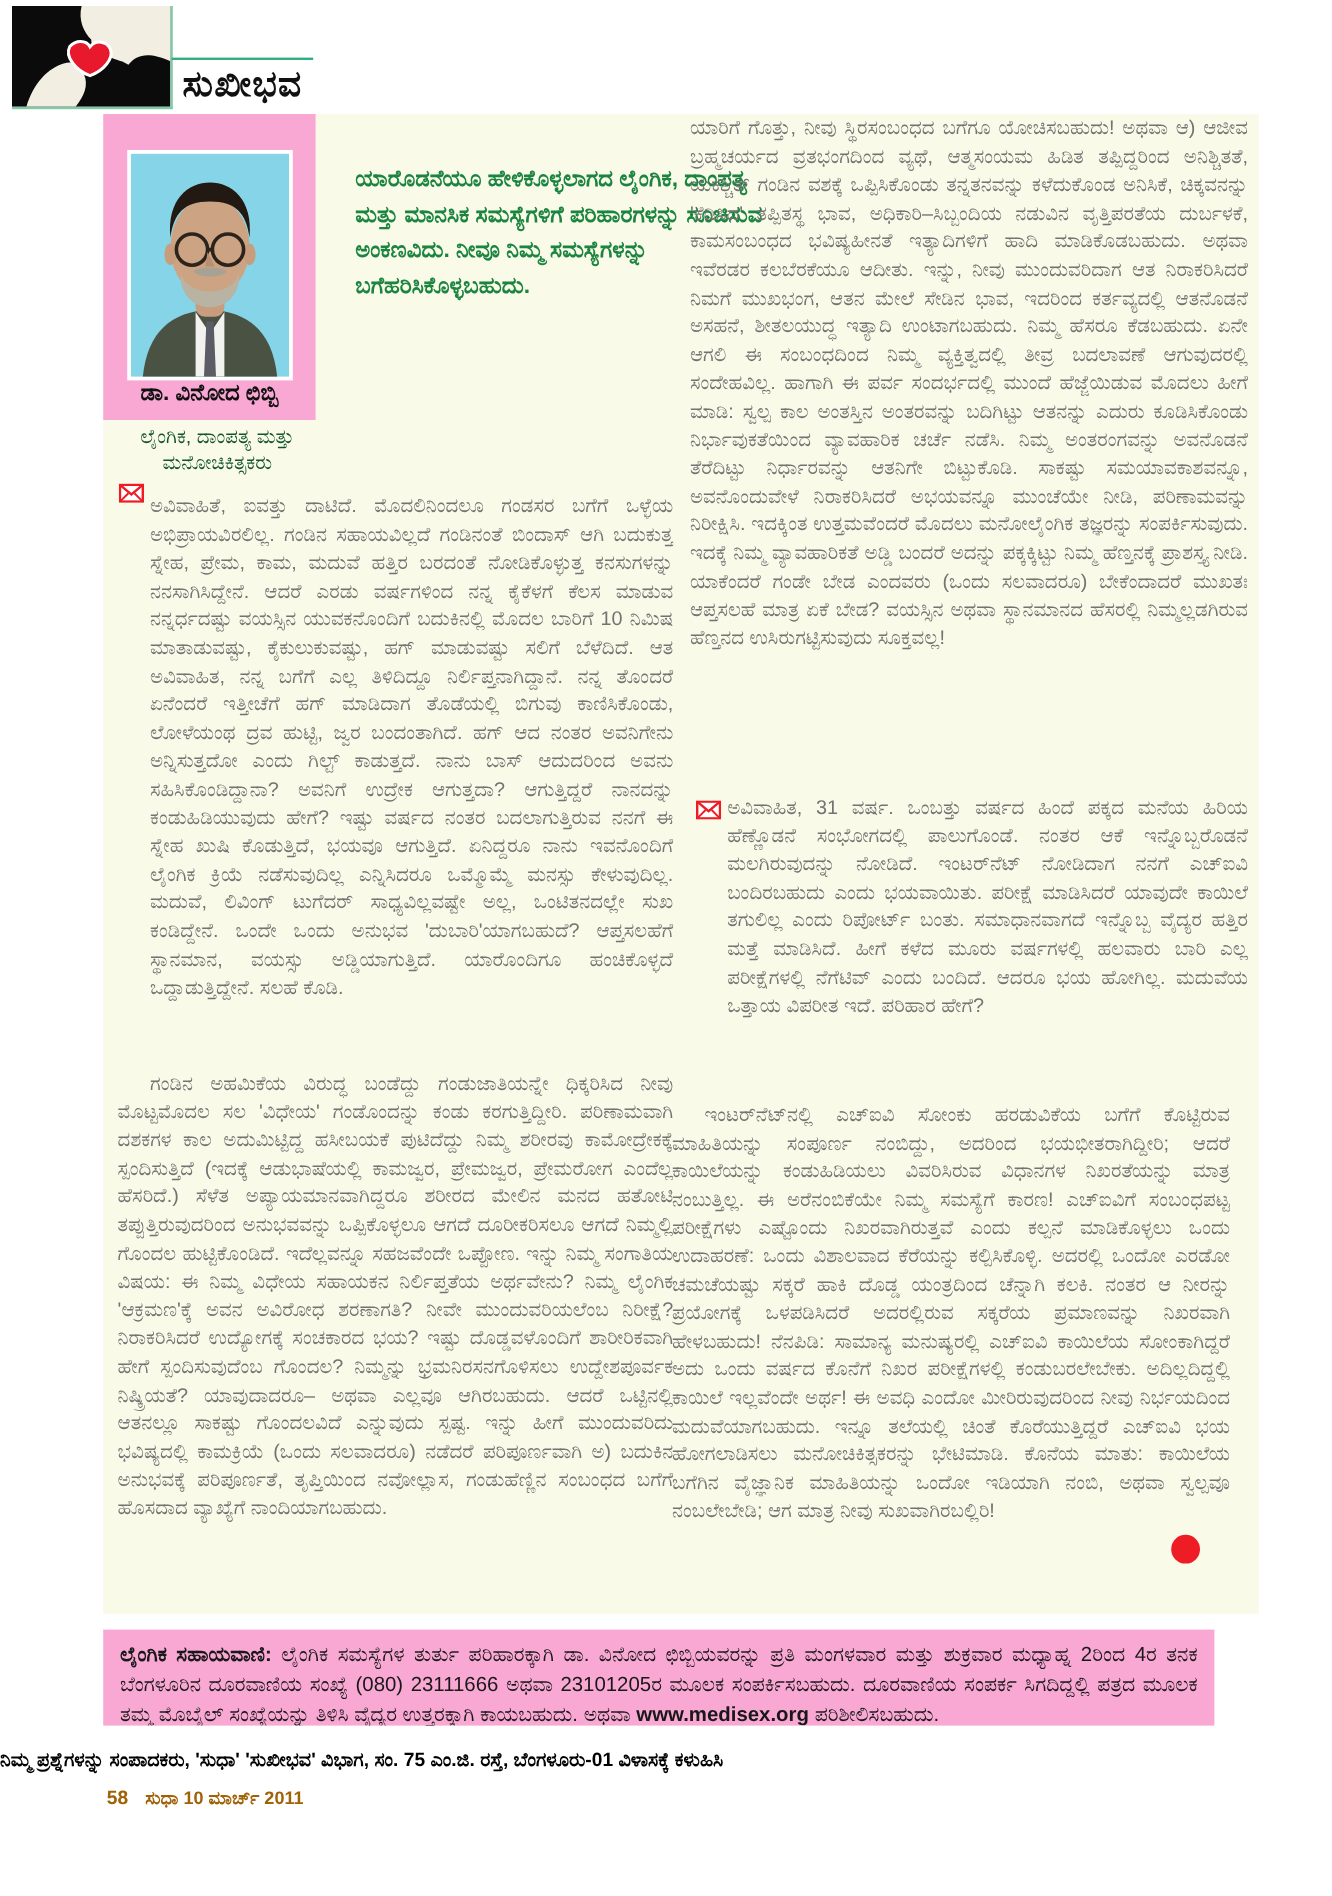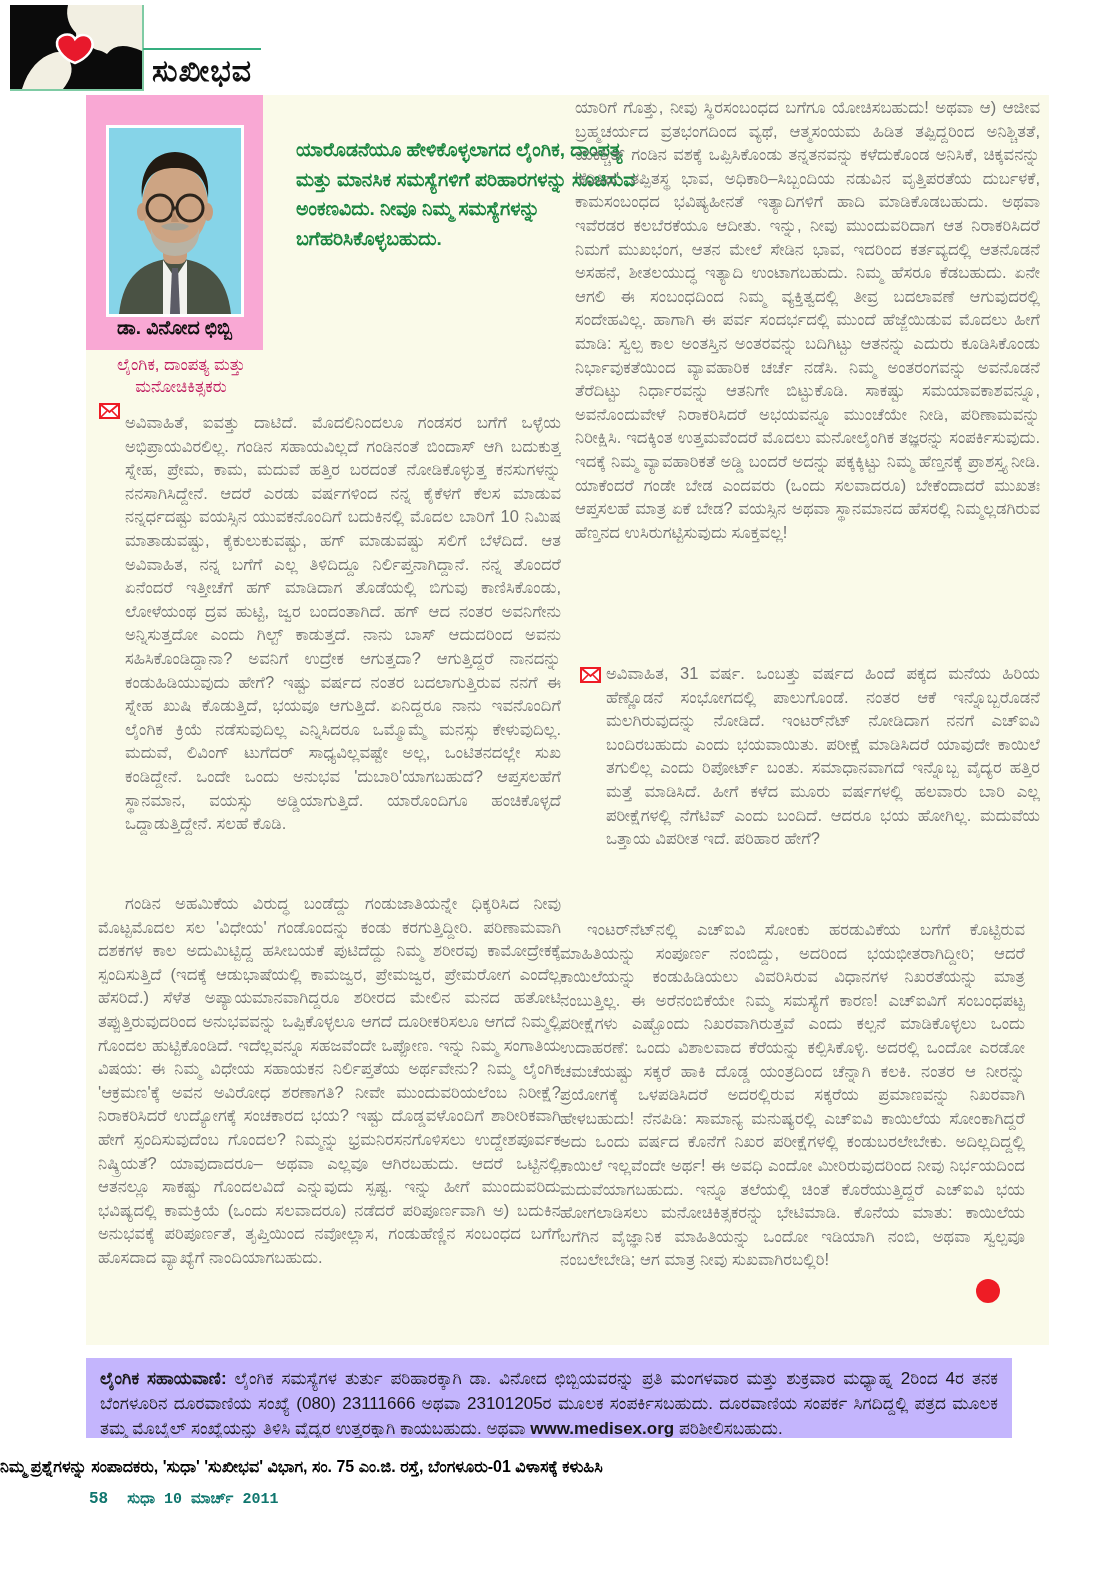--- a/index.html
+++ b/index.html
@@ -21,21 +21,21 @@
   .sheet{left:86px;top:95px;width:963px;height:1250px;background:#fafae9;}
 
   
   .photo-box{left:0;top:0;width:177px;height:255px;background:#f9a8d4;}
   .photo-frame{position:absolute;left:20px;top:30px;width:138px;height:192px;
     background:#ffffff;padding:3px;box-sizing:border-box;}
   .photo-frame svg{display:block;width:100%;height:100%;}
   .author-name{position:absolute;left:0;top:222px;width:177px;text-align:center;
     font-size:19px;font-weight:bold;color:#111;}
   .author-cred{left:0;top:258px;width:190px;text-align:center;
-    font-size:16.5px;line-height:22px;color:#be185d;}
+    font-size:16.5px;line-height:22px;color:#14532d;}
 
   
   .intro{left:210px;top:40px;width:340px;height:216px;
     font-size:19px;font-weight:bold;line-height:29.5px;color:#1b8540;overflow:hidden;}
 
   
   .col-text{font-size:16.5px;line-height:23.6px;text-align:justify;color:#737373;
     overflow:hidden;}
   .q-block{padding-left:26px;box-sizing:border-box;}
   .env{width:21px;height:16px;}
@@ -45,29 +45,29 @@
 
   .a1p2{left:489px;top:1px;width:465px;height:564px;}
   .env-right{left:494px;top:572px;}
   .q2{left:494px;top:567px;width:460px;height:218px;}
   .a2{left:474px;top:791px;width:465px;height:428px;text-indent:27px;margin-top:32px;}
 
   .end-dot{left:890px;top:1184px;width:24px;height:24px;border-radius:50%;
     background:#ee1c25;}
 
   
-  .helpline{left:86px;top:1358px;width:926px;height:80px;background:#c4b5fd;
+  .helpline{left:86px;top:1358px;width:926px;height:80px;background:#f9a8d4;
     box-sizing:border-box;padding:8px 14px 0 14px;
     font-size:17px;line-height:25px;text-align:justify;color:#181818;overflow:hidden;}
   .helpline b{font-weight:bold;}
 
   .address-line{left:0;top:1458px;width:1098px;text-align:left;
     font-size:16px;font-weight:bold;color:#000000;}
 
-  .page-footer{left:89px;top:1490px;font-size:15px;color:#0f766e;font-family:Liberation Mono, monospace;}
+  .page-footer{left:89px;top:1490px;font-size:15px;color:#a16207;}
   .page-footer .num{font-weight:bold;font-size:16px;margin-right:10px;}
   .page-footer .issue{font-weight:bold;}
 </style>
 </head>
 <body>
 
 <div class="abs kiss-art">
   <svg viewBox="0 0 132 84" width="132" height="84">
     <rect x="0" y="0" width="132" height="84" fill="#0b0b0b"></rect>
     <path d="M58,0 L132,0 L132,46 C114,38 104,40 97,49 C90,44 84,46 80,40 C72,42 66,36 66,28 C60,22 55,12 58,0 Z" fill="#f2efe2"></path>

